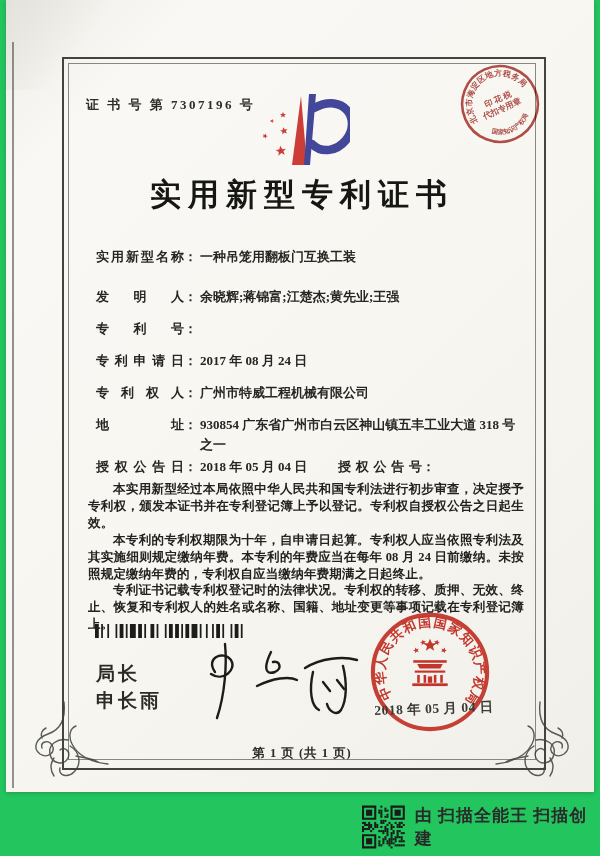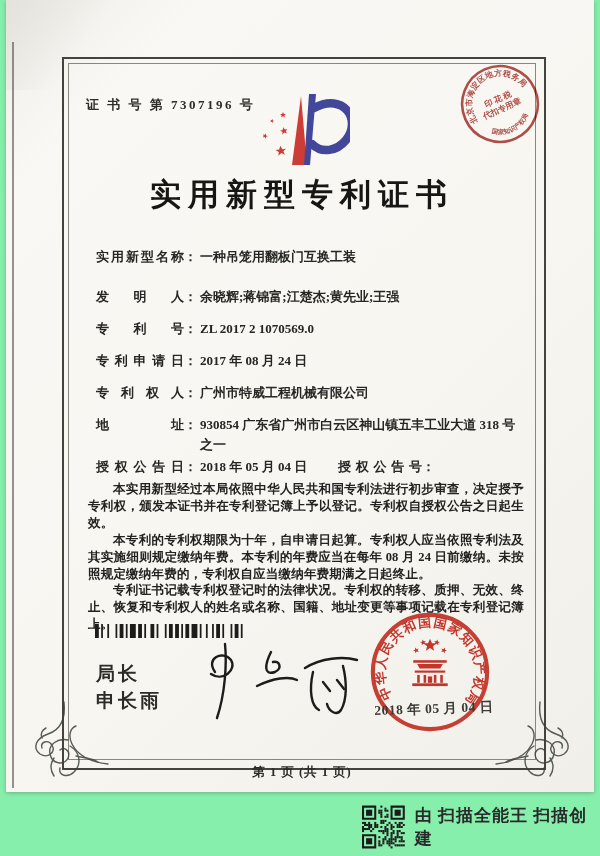--- a/index.html
+++ b/index.html
@@ -1,17 +1,17 @@
 <!DOCTYPE html>
 <html><head>
 <meta charset="utf-8">
 <style>
   html,body{margin:0;padding:0;background:#ffffff;}
   .scan{position:relative;width:600px;height:856px;overflow:hidden;
-        font-family:"Liberation Serif","DejaVu Serif",serif;color:#262624;background:#86efac;}
+        font-family:"Liberation Serif","DejaVu Serif",serif;color:#262624;background:#22c55e;}
   .paper{position:absolute;left:6px;top:0;width:588px;height:792px;
          background:linear-gradient(135deg,#eeede8 0%,#f9f8f4 14%,#f7f6f1 55%,#f1efe9 100%);
          box-shadow:0 1px 4px rgba(60,60,55,.35);}
   .fold{position:absolute;left:6px;top:0;width:120px;height:90px;
         background:linear-gradient(125deg,#e3e2dc 0%,rgba(255,255,255,0) 60%);}
   .scan-edge{position:absolute;left:12px;top:42px;width:2px;height:746px;background:#3f3e3a;opacity:.55;}
   .frame-outer{position:absolute;left:62px;top:57px;width:480px;height:709px;border:2.5px solid #45433c;}
   .frame-inner{position:absolute;left:68px;top:63px;width:466px;height:695px;border:1px solid #8a877c;}
   .cert-no{position:absolute;left:86px;top:96px;font-size:13px;font-weight:600;letter-spacing:2.5px;color:#2e2d2a;}
   .logo{position:absolute;left:250px;top:88px;width:100px;height:84px;opacity:.88;}
@@ -27,21 +27,21 @@
   .val-short{flex:none;width:128px;}
   .paras{position:absolute;left:88px;top:481px;width:436px;font-size:12.5px;line-height:16.9px;
          font-weight:600;letter-spacing:.2px;color:#232220;text-align:justify;}
   .paras p{margin:0;text-indent:2em;}
   .barcode{position:absolute;left:95px;top:624px;}
   .signer{position:absolute;left:96px;top:660px;font-size:19px;line-height:27px;letter-spacing:3px;font-weight:600;color:#2c2b28;}
   .sig{position:absolute;left:185px;top:638px;width:195px;height:92px;}
   .seal{position:absolute;left:366px;top:608px;width:128px;height:128px;mix-blend-mode:multiply;opacity:.93;}
   .seal-date{position:absolute;left:362px;top:700px;width:144px;text-align:center;font-size:13.5px;
              font-weight:700;color:#3a3935;letter-spacing:.5px;transform:rotate(-2deg);}
-  .page-footer{position:absolute;left:62px;top:764px;width:480px;text-align:center;font-size:12.5px;
+  .page-footer{position:absolute;left:62px;top:745px;width:480px;text-align:center;font-size:12.5px;
                font-weight:600;letter-spacing:1px;color:#2c2b28;}
   .tax-stamp{position:absolute;left:457px;top:61px;width:86px;height:86px;transform:rotate(-24deg);
              mix-blend-mode:multiply;opacity:.88;}
   .flourish{position:absolute;width:86px;height:86px;color:#3c423a;}
   .flourish.bl{left:24px;top:700px;}
   .flourish.br{left:494px;top:700px;transform:scaleX(-1);}
   .scan-footer{position:absolute;left:362px;top:804px;height:46px;display:flex;align-items:center;gap:10px;}
   .qr{width:44px;height:44px;}
   .scan-footer-text{font-size:17px;font-weight:600;color:#2a2a2a;letter-spacing:1px;
                     font-family:"Liberation Serif","DejaVu Serif",serif;}
@@ -110,21 +110,20 @@
         <span class="val">一种吊笼用翻板门互换工装</span>
     </div>
     <div class="row r1">
       <span class="lbl">发明人</span>
         <span class="colon">：</span>
         <span class="val">余晓辉;蒋锦富;江楚杰;黄先业;王强</span>
     </div>
     <div class="row r2">
       <span class="lbl">专利号</span>
         <span class="colon">：</span>
-        <span class="val">ZL 2017 2 1070569.0</span>
     </div>
     <div class="row r3">
       <span class="lbl">专利申请日</span>
         <span class="colon">：</span>
         <span class="val">2017 年 08 月 24 日</span>
     </div>
     <div class="row r4">
       <span class="lbl">专利权人</span>
         <span class="colon">：</span>
         <span class="val">广州市特威工程机械有限公司</span>

